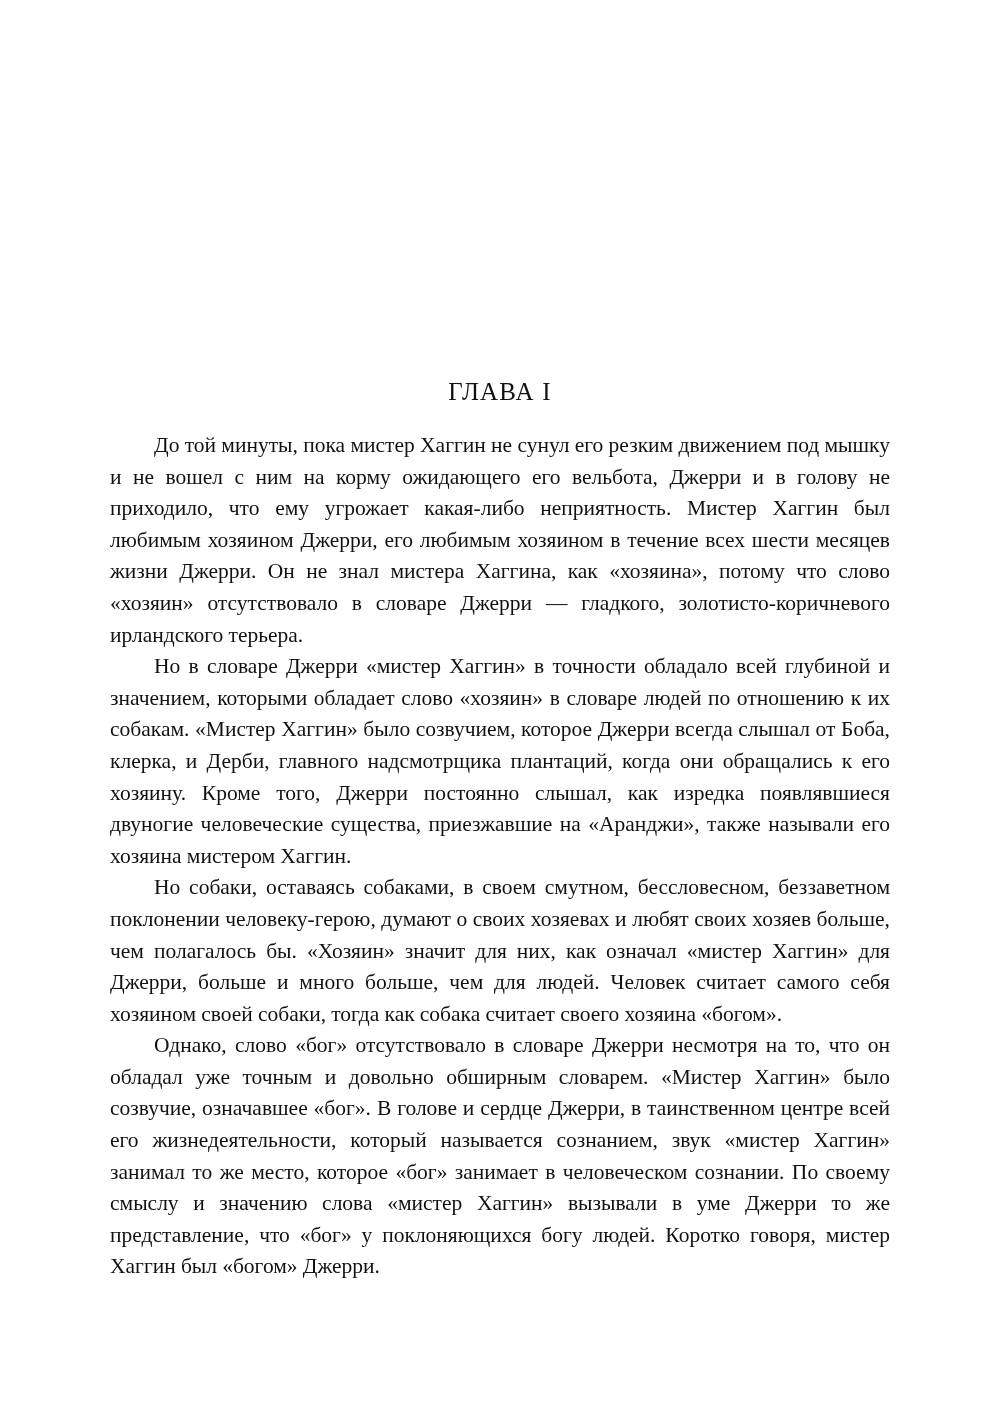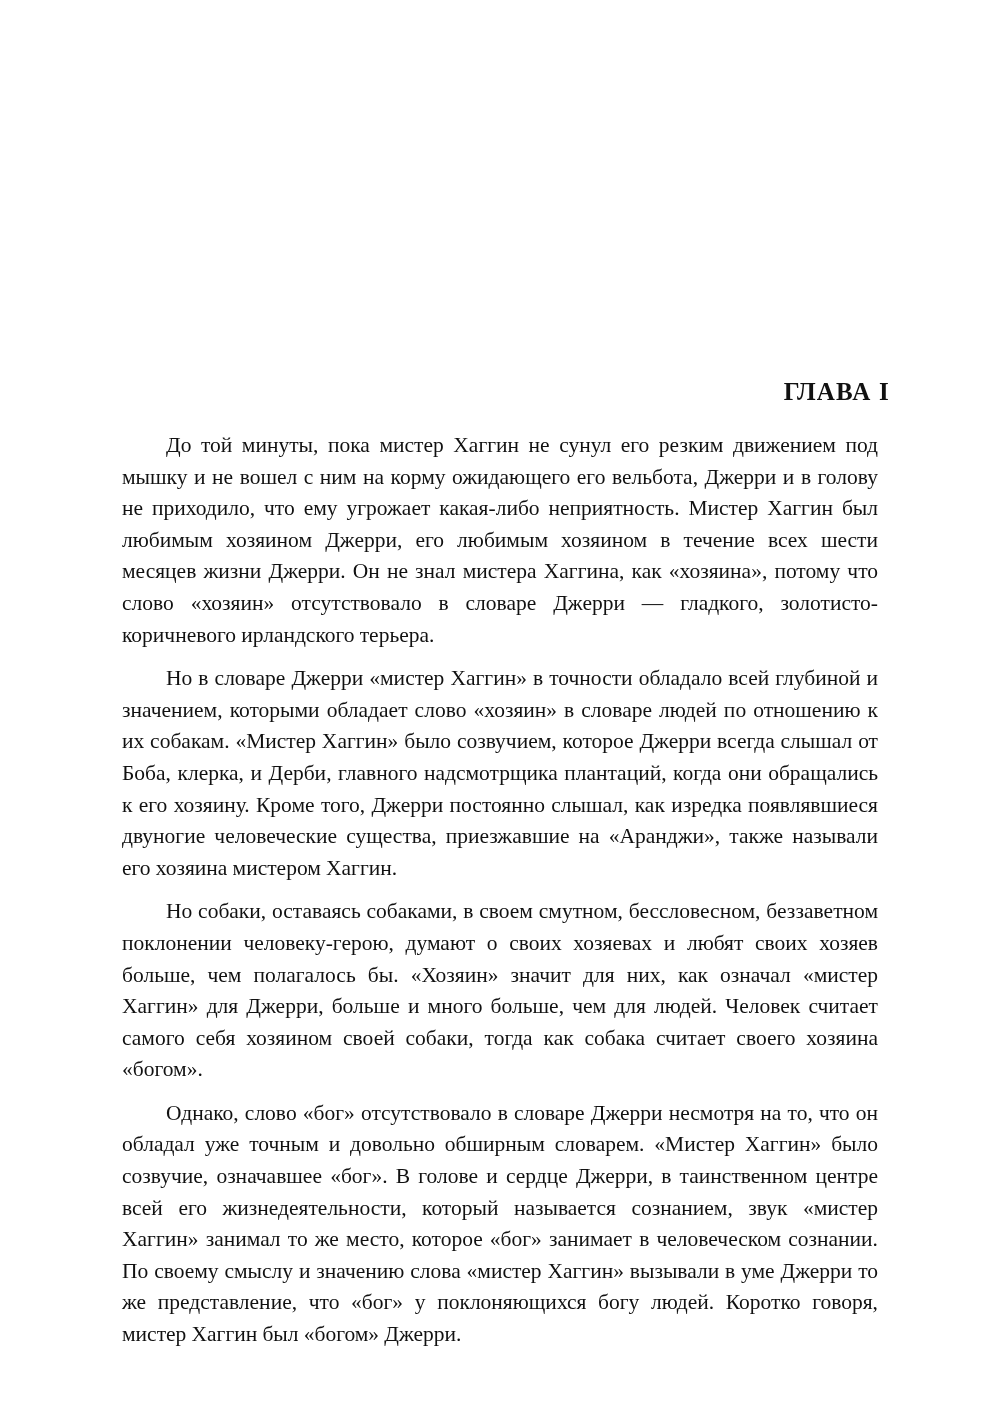--- a/index.html
+++ b/index.html
@@ -22,27 +22,27 @@
   }
   .content {
     position: absolute;
     left: 110px;
     top: 378px;
     width: 780px;
   }
   .chapter-title {
     font-size: 25px;
     letter-spacing: 1.2px;
-    text-align: right;
+    text-align: center;
     margin: 0 0 24px 0;
-    font-weight: bold;
+    font-weight: normal;
     font-family: "Liberation Serif", "DejaVu Serif", serif;
   }
   .body-text p {
-    margin: 12px;
+    margin: 0;
     text-indent: 44px;
     font-size: 21.5px;
     line-height: 31.6px;
     text-align: justify;
     text-justify: inter-word;
     hyphens: none;
     word-spacing: -0.2px;
   }
   .body-text p.last {
     

